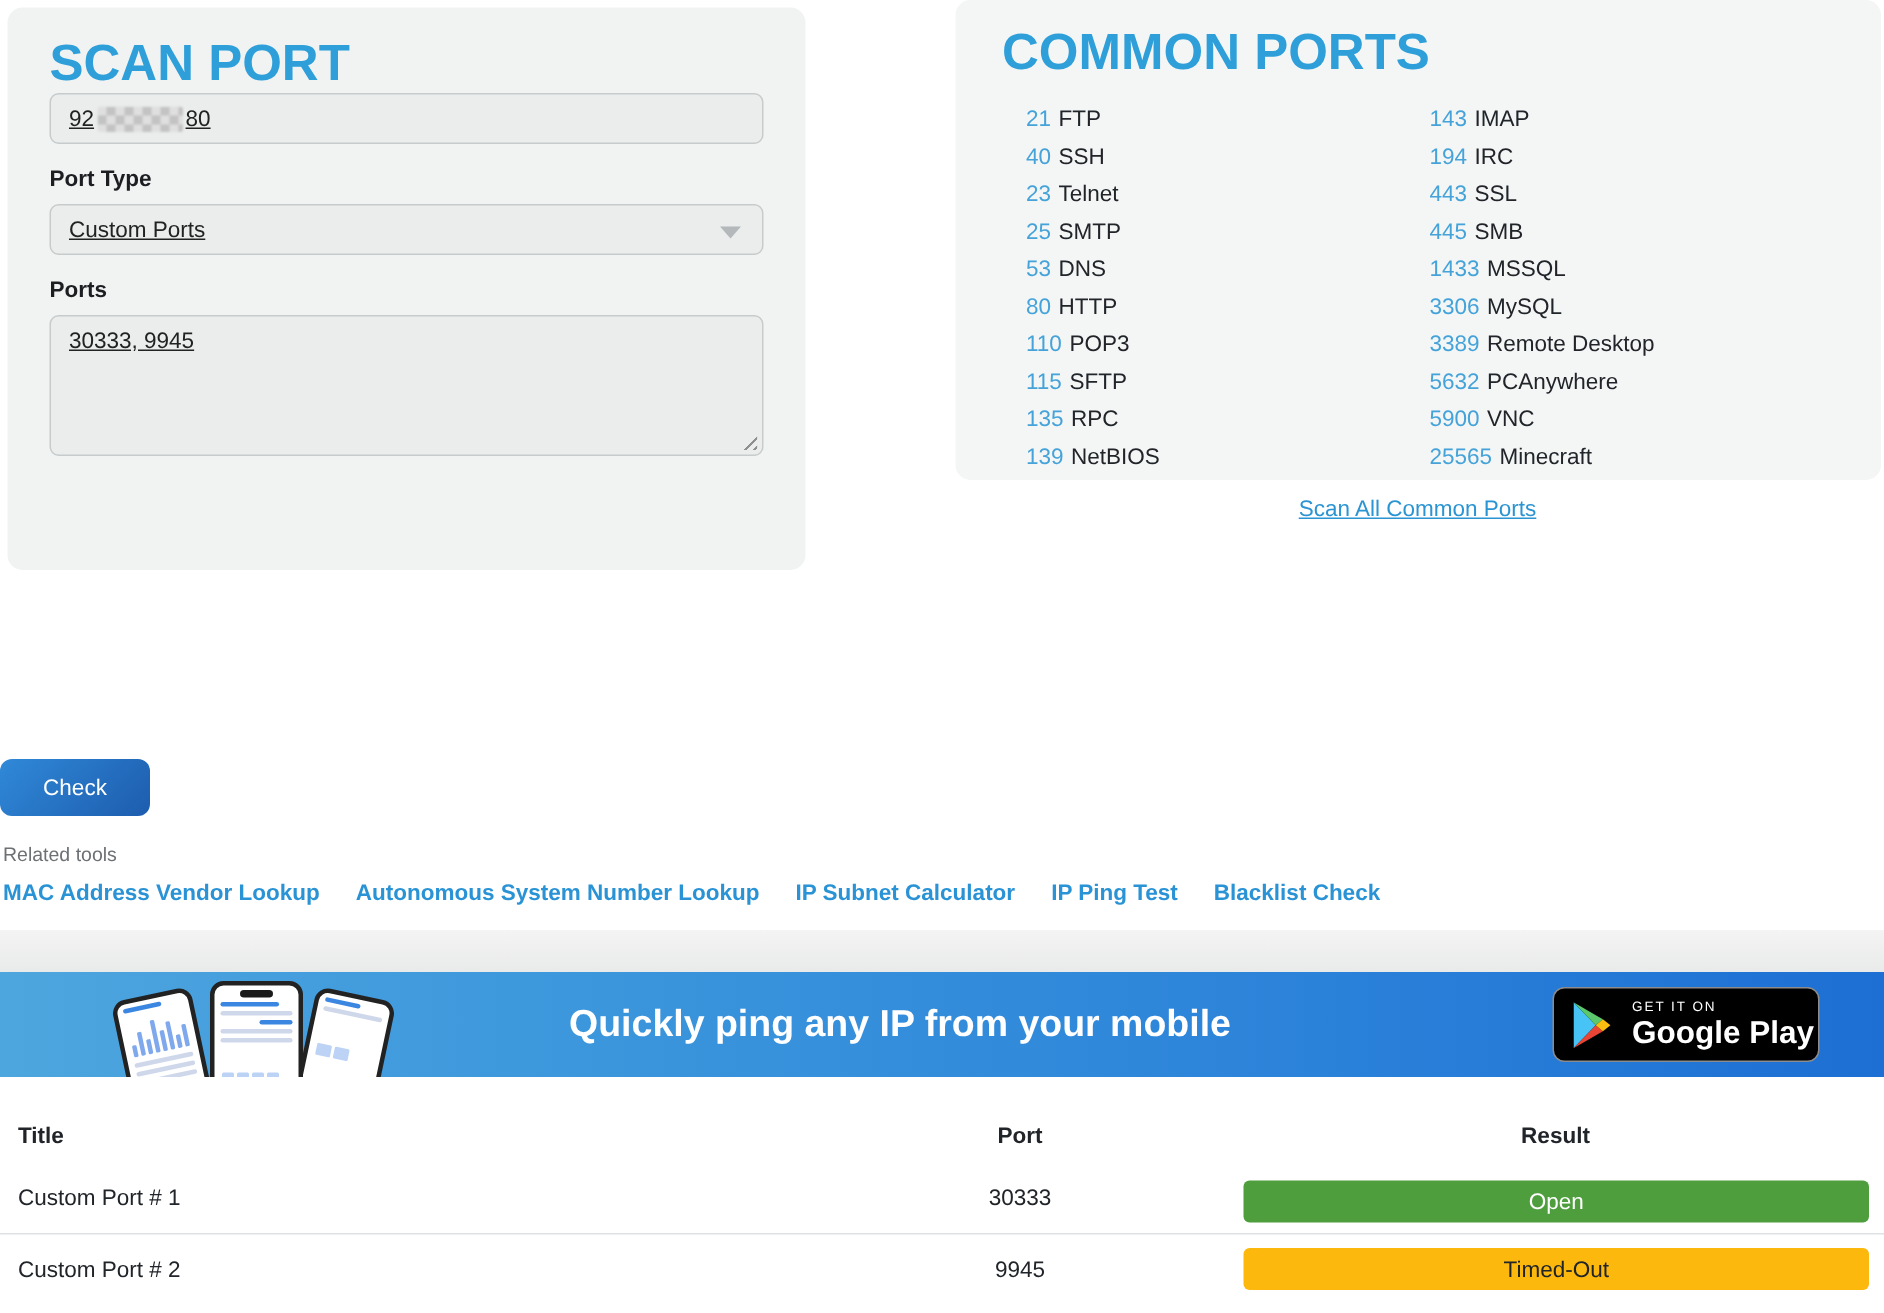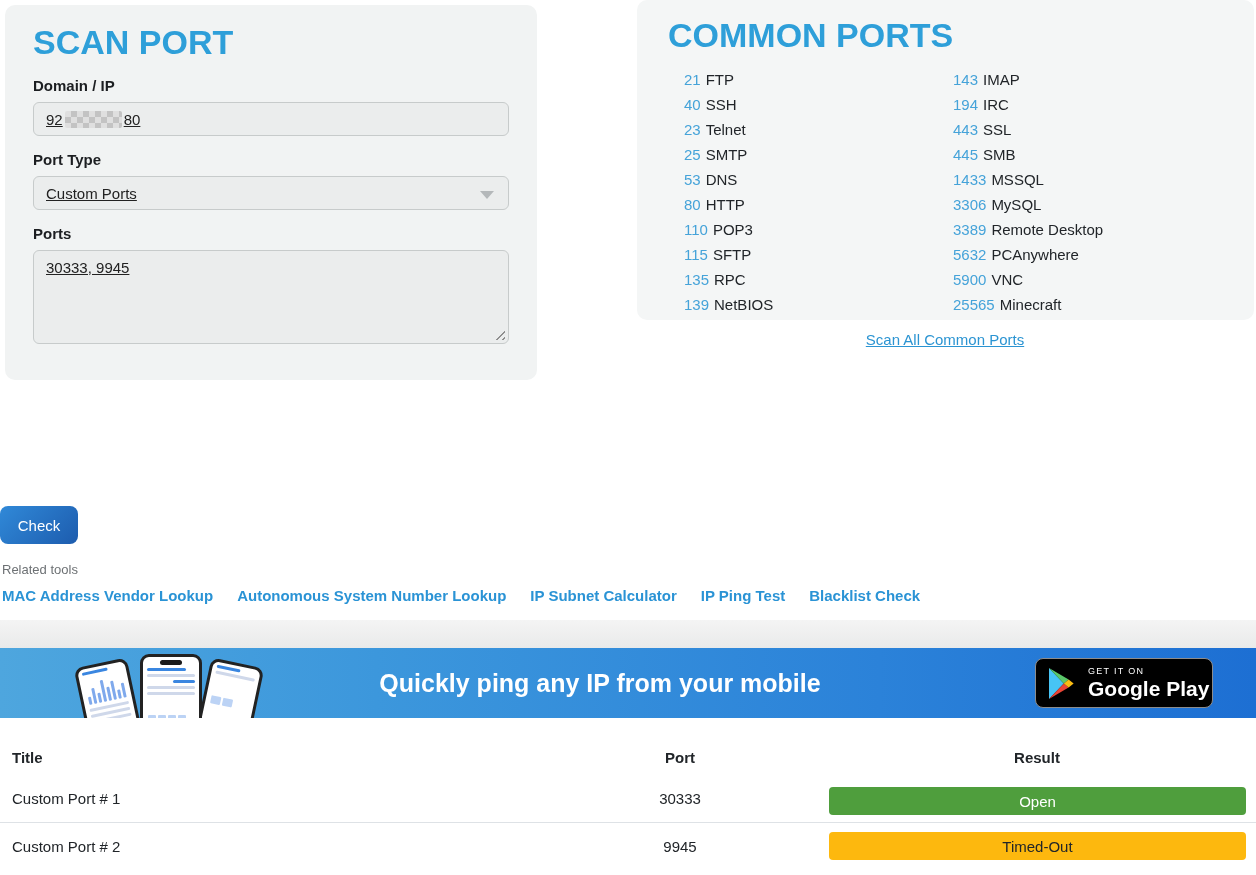--- a/index.html
+++ b/index.html
@@ -46,21 +46,21 @@
   .ports-col-2{left:316px;}
   .port-item{height:25px;line-height:25px;white-space:nowrap;}
   .port-num{color:#45a3d9;cursor:pointer;}
   .port-name{color:#212529;margin-left:5px;}
   .scan-all-link{
     position:absolute;left:945px;top:331px;transform:translateX(-50%);
     color:#2b94d2;font-size:15px;text-decoration:underline;cursor:pointer;white-space:nowrap;
   }
   
   .check-btn{
-    position:absolute;left:0;top:506px;width:78px;height:38px;border:none;border-radius:8px;
+    position:absolute;left:0;top:506px;width:100px;height:38px;border:none;border-radius:8px;
     background:linear-gradient(135deg,#3089d8 0%,#1d5cae 100%);
     color:#fff;font-size:15px;font-family:inherit;cursor:pointer;
   }
   .related-label{position:absolute;left:2px;top:562px;font-size:13px;color:#6d7174;}
   .related-links{position:absolute;left:2px;top:587px;display:flex;gap:24px;}
   .related-links a{color:#2a93d5;font-size:15px;font-weight:600;text-decoration:none;white-space:nowrap;cursor:pointer;}
   
   .divider-strip{position:absolute;left:0;top:620px;width:1256px;height:28px;
     background:linear-gradient(180deg,#f4f4f4 0%,#e9eaea 100%);}
   .banner{
@@ -98,21 +98,20 @@
     position:absolute;left:829px;width:417px;height:28px;border-radius:4px;
     display:flex;align-items:center;justify-content:center;font-size:15px;cursor:default;
   }
 </style>
 </head>
 <body>
 
 <div class="panel panel-left">
   <h1 class="panel-title">SCAN PORT</h1>
 
-  <label class="field-label">Domain / IP</label>
   <div class="tbox input-row">
     <span>92</span>
     <span class="redact"></span>
     <span>80</span>
   </div>
 
   <label class="field-label">Port Type</label>
   <div class="tbox select-row">
     <span>Custom Ports</span>
     <span class="caret"></span>

